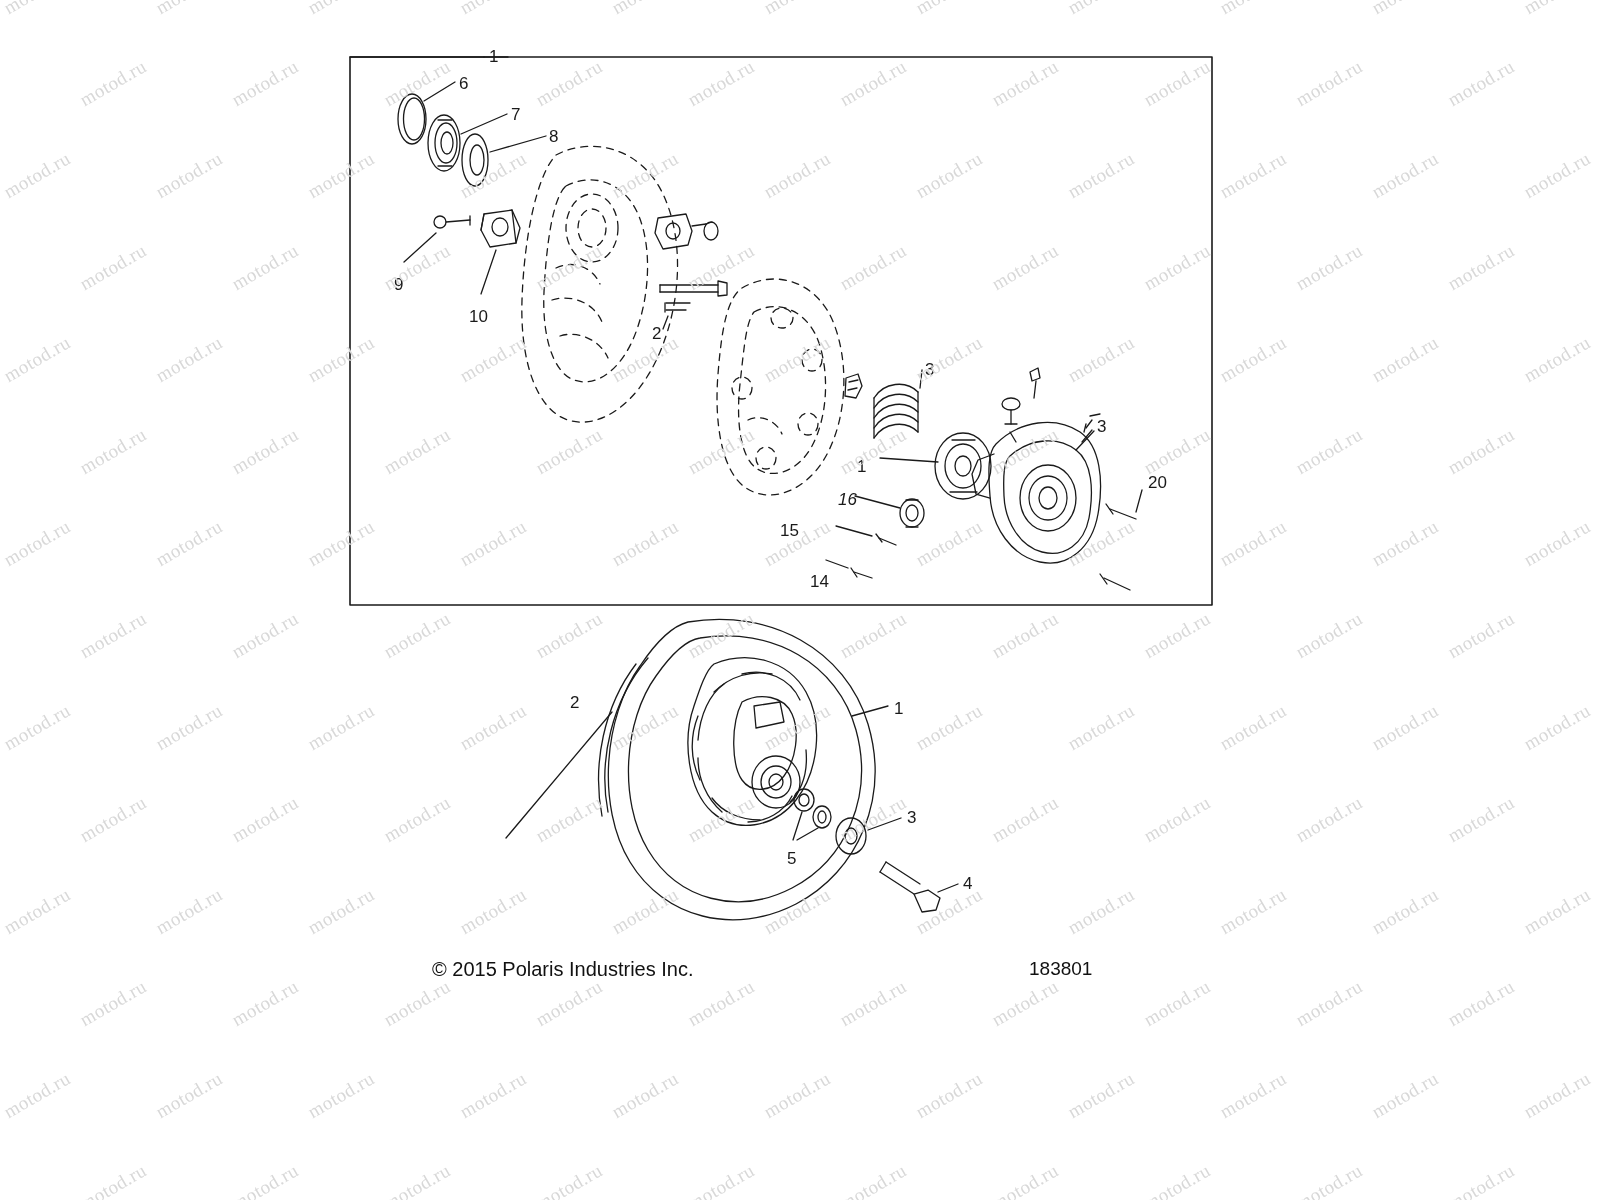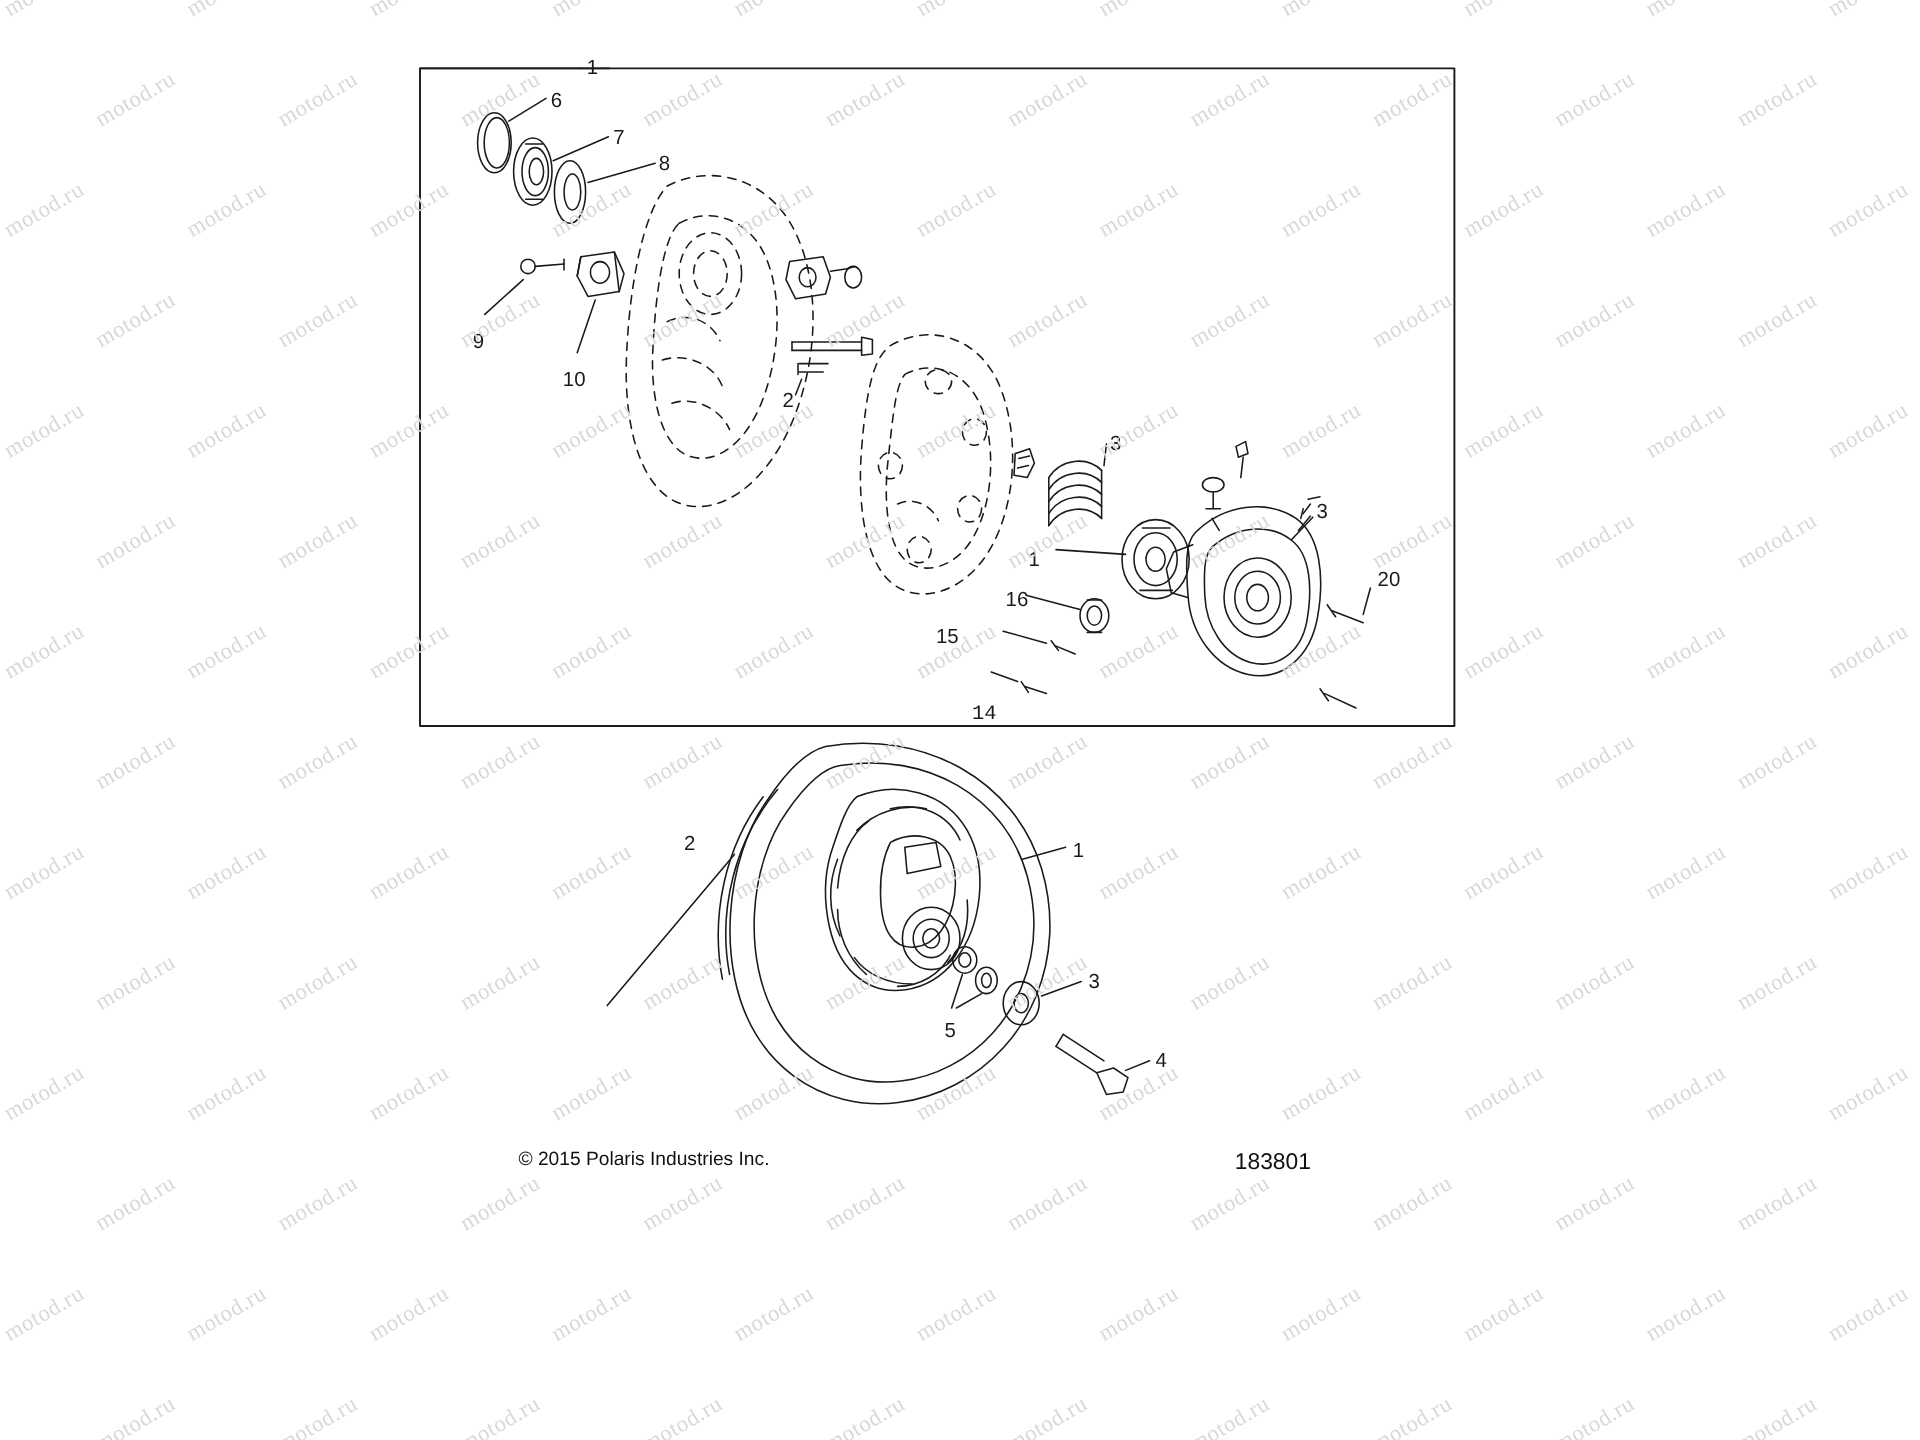--- a/index.html
+++ b/index.html
@@ -51,21 +51,21 @@
     font-family: "Liberation Sans", sans-serif;
     font-size: 17px;
     color: #1a1a1a;
     z-index: 4;
     white-space: nowrap;
   }
   #copyright {
     position: absolute;
     left: 432px;
     top: 958px;
-    font-size: 16px;
+    font-size: 20px;
     color: #111;
     z-index: 4;
     white-space: nowrap;
   }
   #partnumber {
     position: absolute;
     left: 1029px;
     top: 958px;
     font-size: 19px;
     color: #111;
@@ -291,23 +291,23 @@
 
   <div class="callout" style="left:489px;top:47px;">1</div>
   <div class="callout" style="left:459px;top:74px;">6</div>
   <div class="callout" style="left:511px;top:105px;">7</div>
   <div class="callout" style="left:549px;top:127px;">8</div>
   <div class="callout" style="left:394px;top:275px;">9</div>
   <div class="callout" style="left:469px;top:307px;">10</div>
   <div class="callout" style="left:652px;top:324px;">2</div>
   <div class="callout" style="left:925px;top:360px;">3</div>
   <div class="callout" style="left:1097px;top:417px;">3</div>
-  <div class="callout" style="left:810px;top:586px;font-family:Liberation Mono, monospace;">14</div>
+  <div class="callout" style="left:810px;top:572px;">14</div>
   <div class="callout" style="left:780px;top:521px;">15</div>
-  <div class="callout" style="left:838px;top:490px;">16</div>
+  <div class="callout" style="left:838px;top:490px;font-style:italic;">16</div>
   <div class="callout" style="left:857px;top:457px;">1</div>
   <div class="callout" style="left:1148px;top:473px;">20</div>
   <div class="callout" style="left:570px;top:693px;">2</div>
   <div class="callout" style="left:894px;top:699px;">1</div>
   <div class="callout" style="left:907px;top:808px;">3</div>
   <div class="callout" style="left:787px;top:849px;">5</div>
   <div class="callout" style="left:963px;top:874px;">4</div>
 
   <div id="copyright">© 2015 Polaris Industries Inc.</div>
   <div id="partnumber">183801</div>

